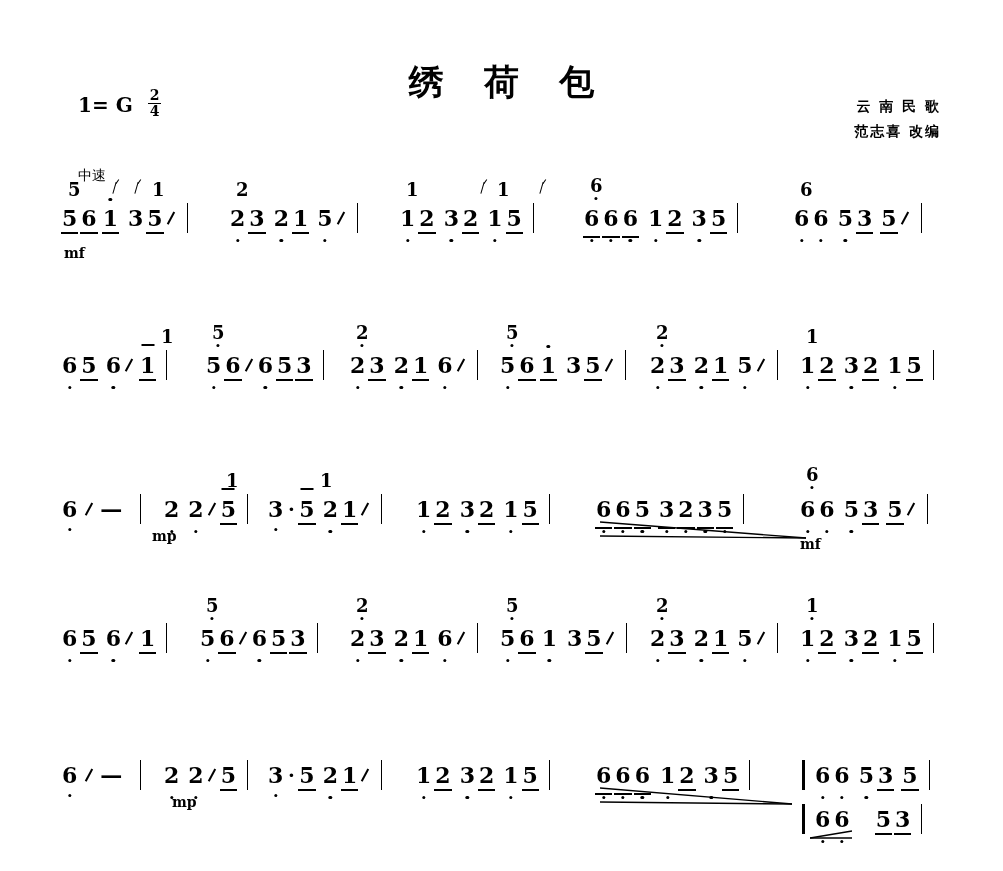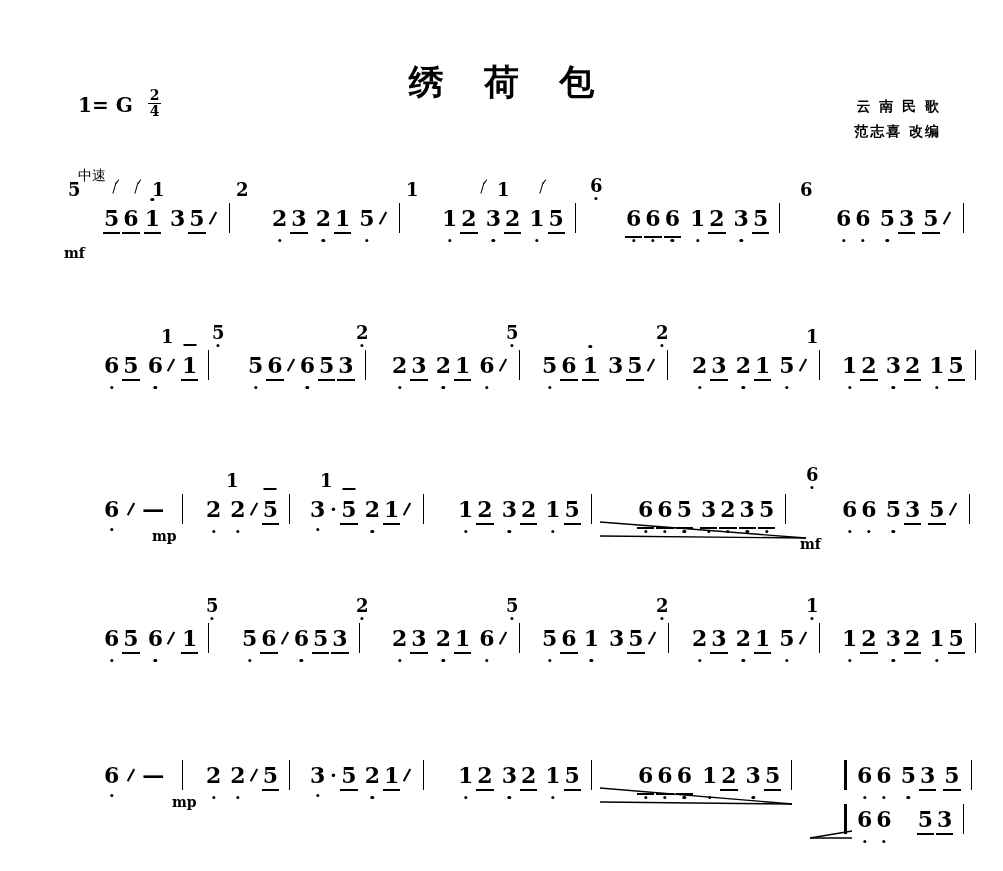--- a/index.html
+++ b/index.html
@@ -82,21 +82,20 @@
     height: 871px;
   }
   .system {
     position: absolute;
     left: 0;
     width: 1003px;
   }
   .measure {
     position: absolute;
     white-space: nowrap;
-    margin-left: 42px;
   }
   
   .n {
     display: inline-block;
     position: relative;
     font-family: "DejaVu Serif", serif;
     font-weight: bold;
     font-size: 22px;
     line-height: 26px;
     text-align: center;

